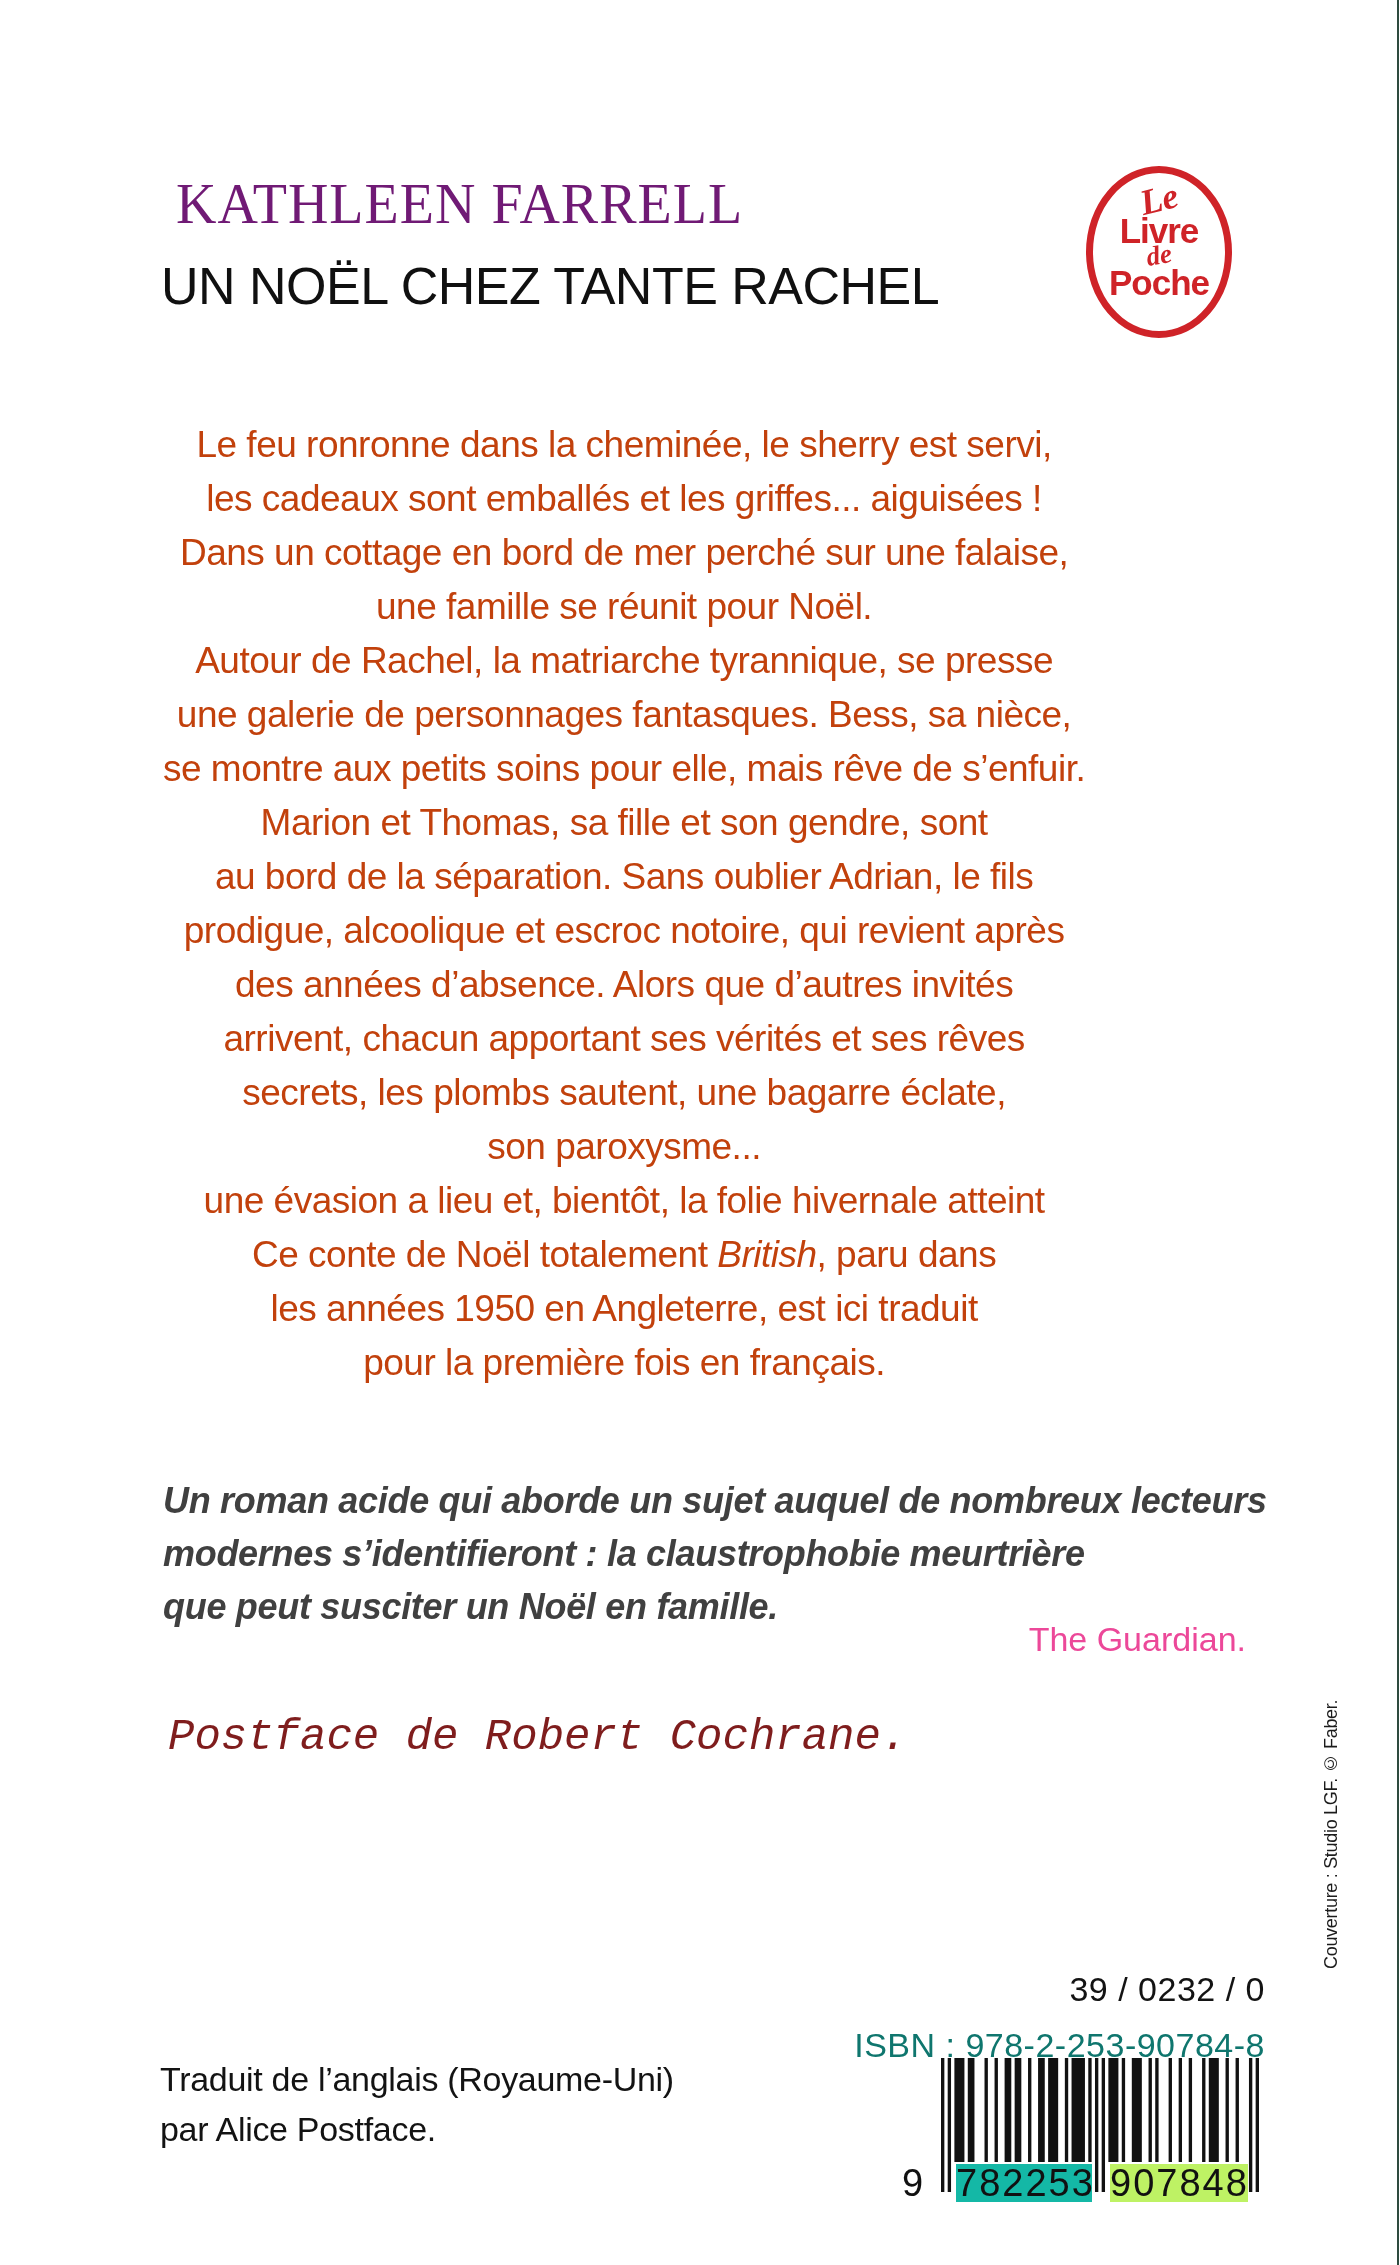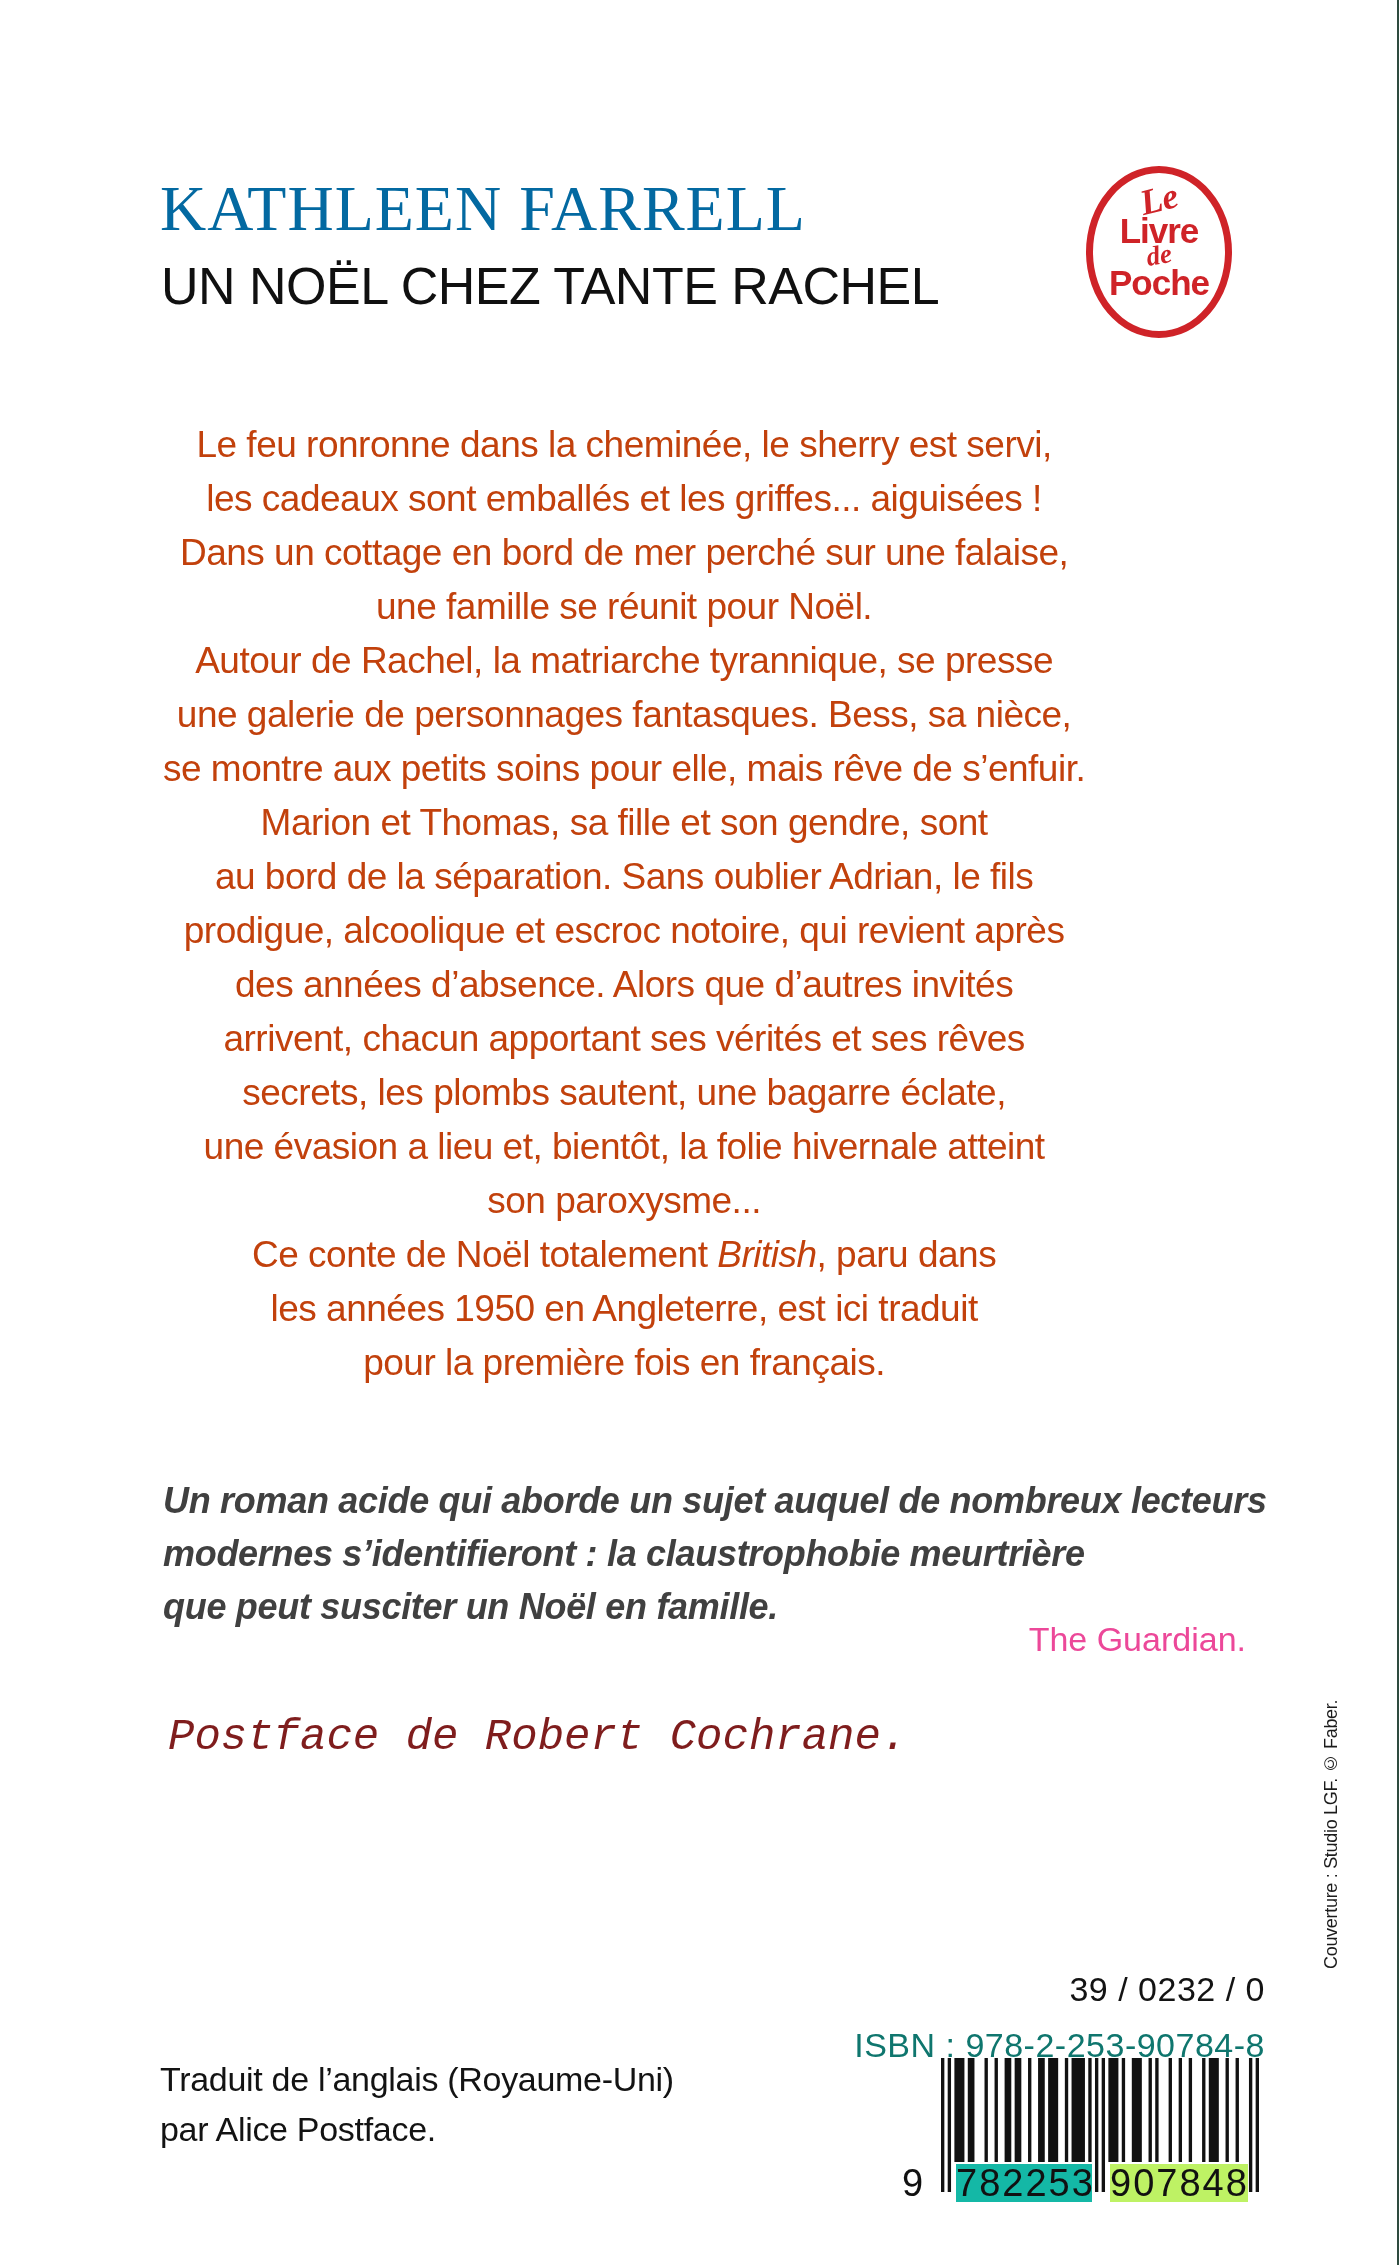--- a/index.html
+++ b/index.html
@@ -1,23 +1,23 @@
 <!DOCTYPE html>
 <html><head>
 <meta charset="utf-8">
 <style>
   html,body{margin:0;padding:0;background:#ffffff;}
   #cover{
     position:relative;width:1400px;height:2265px;background:#ffffff;overflow:hidden;
     font-family:"Liberation Sans",sans-serif;color:#141414;
   }
   .author{
-    position:absolute;left:160px;top:172px;
-    font-family:"Liberation Serif",serif;font-size:64px;letter-spacing:1px;
-    color:#0369a1;white-space:nowrap;
+    position:absolute;left:176px;top:172px;
+    font-family:"Liberation Serif",serif;font-size:56px;letter-spacing:1px;
+    color:#701a75;white-space:nowrap;
   }
   .title{
     position:absolute;left:161px;top:256px;
     font-size:52px;letter-spacing:-0.5px;color:#101010;white-space:nowrap;
   }
   .logo{
     position:absolute;left:1086px;top:166px;width:146px;height:172px;
     border:7px solid #cf2328;border-radius:50%;box-sizing:border-box;
     color:#cf2328;text-align:center;line-height:1;
   }
@@ -101,22 +101,22 @@
       <div>une famille se réunit pour Noël.</div>
       <div>Autour de Rachel, la matriarche tyrannique, se presse</div>
       <div>une galerie de personnages fantasques. Bess, sa nièce,</div>
       <div>se montre aux petits soins pour elle, mais rêve de s’enfuir.</div>
       <div>Marion et Thomas, sa fille et son gendre, sont</div>
       <div>au bord de la séparation. Sans oublier Adrian, le fils</div>
       <div>prodigue, alcoolique et escroc notoire, qui revient après</div>
       <div>des années d’absence. Alors que d’autres invités</div>
       <div>arrivent, chacun apportant ses vérités et ses rêves</div>
       <div>secrets, les plombs sautent, une bagarre éclate,</div>
+      <div>son paroxysme...</div>
       <div>une évasion a lieu et, bientôt, la folie hivernale atteint</div>
-      <div>son paroxysme...</div>
       <div>Ce conte de Noël totalement <em>British</em>, paru dans</div>
       <div>les années 1950 en Angleterre, est ici traduit</div>
       <div>pour la première fois en français.</div>
     </div>
 
   <div class="review" id="review">
       <div>Un roman acide qui aborde un sujet auquel de nombreux lecteurs</div>
       <div>modernes s’identifieront : la claustrophobie meurtrière</div>
       <div>que peut susciter un Noël en famille.</div>
     </div>

